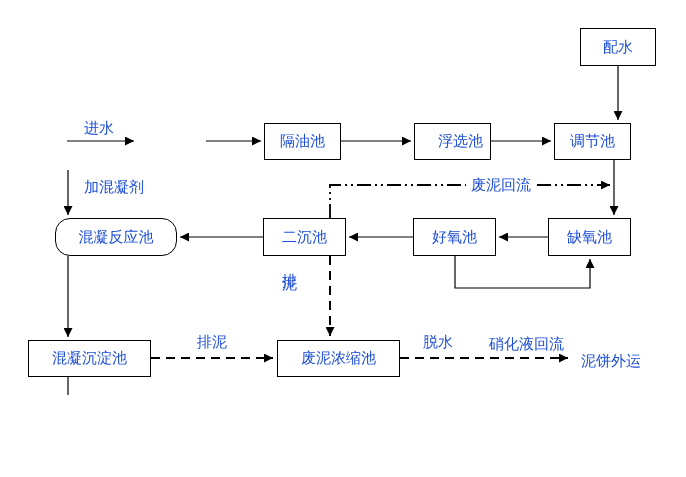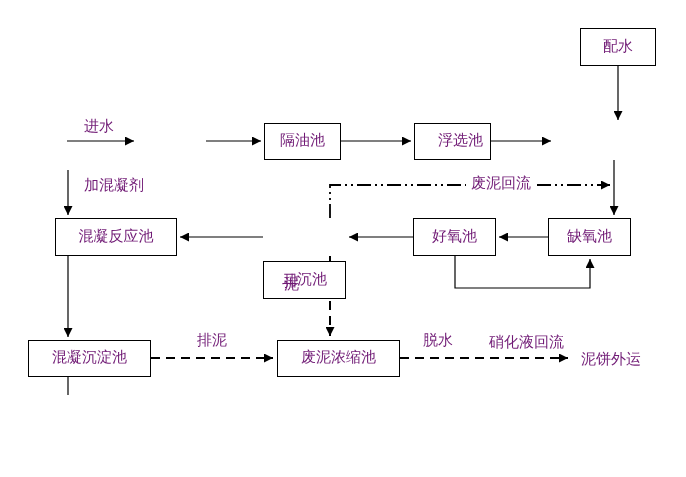--- a/index.html
+++ b/index.html
@@ -1,19 +1,19 @@
 <!DOCTYPE html>
 <html><head>
 <meta charset="utf-8">
 <style>
   * { margin:0; padding:0; box-sizing:border-box; }
   html,body { background:#ffffff; }
   .canvas {
     position:relative; width:686px; height:395px; background:#fff;
-    font-family:Liberation Mono, monospace; color:#701a75;
+    font-family:Liberation Serif, serif; color:#1d4ed8;
     overflow:hidden;
   }
   svg.wires { position:absolute; left:0; top:0; width:686px; height:477px; }
   .node {
     position:absolute; border:1px solid #000; background:#fff;
     display:flex; align-items:center; justify-content:center;
     font-size:15px; line-height:1; white-space:nowrap;
   }
   .lbl {
     position:absolute; font-size:15px; line-height:1.1; white-space:nowrap;
@@ -51,22 +51,23 @@
     <path d="M330,256 V336" stroke="#000" stroke-width="2" stroke-dasharray="9 6" fill="none" marker-end="url(#arrow)"></path>
     <path d="M151,358 H273" stroke="#000" stroke-width="2" stroke-dasharray="9 6" fill="none" marker-end="url(#arrow)"></path>
     <path d="M400,358 H568" stroke="#000" stroke-width="2" stroke-dasharray="9 6" fill="none" marker-end="url(#arrow)"></path>
 
     <path d="M330,218 V185 H610" stroke="#000" stroke-width="1.8" stroke-dasharray="14 4 2 4 2 4" fill="none" marker-end="url(#arrow)"></path>
   </svg>
 
   <div class="node" style="left:580px; top:28px; width:76px; height:38px;">配水</div>
   <div class="node" style="left:264px; top:123px; width:77px; height:37px;">隔油池</div>
   <div class="node" style="left:414px; top:123px; width:77px; height:37px;padding-left:16px;">浮选池</div>
-  <div class="node" style="left:55px;  top:218px; width:122px; height:38px;">混凝反应池</div>
-  <div class="node" style="left:263px; top:218px; width:83px; height:38px;margin-top:43px;">二沉池</div>
+  <div class="node" style="left:554px; top:123px; width:77px; height:37px;">调节池</div>
+  <div class="node" style="left:55px;  top:218px; width:122px; height:38px;border-radius:15px;">混凝反应池</div>
+  <div class="node" style="left:263px; top:218px; width:83px; height:38px;">二沉池</div>
   <div class="node" style="left:413px; top:218px; width:83px; height:38px;">好氧池</div>
   <div class="node" style="left:548px; top:218px; width:83px; height:38px;">缺氧池</div>
   <div class="node" style="left:28px;  top:340px; width:123px; height:37px;">混凝沉淀池</div>
   <div class="node" style="left:277px; top:340px; width:123px; height:37px;">废泥浓缩池</div>
 
   <div class="lbl" style="left:84px; top:120px;">进水</div>
   <div class="lbl" style="left:84px; top:179px;text-align:right;">加混凝剂</div>
   <div class="lbl onwire" style="left:466px; top:177px;">废泥回流</div>
   <div class="lbl vert" style="left:281px; top:261px;">排泥</div>
   <div class="lbl" style="left:489px; top:296px;margin-top:40px;">硝化液回流</div>

